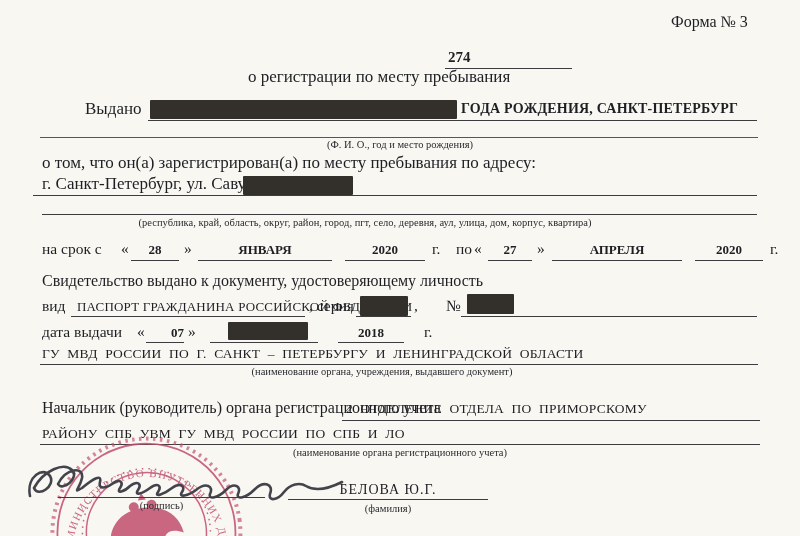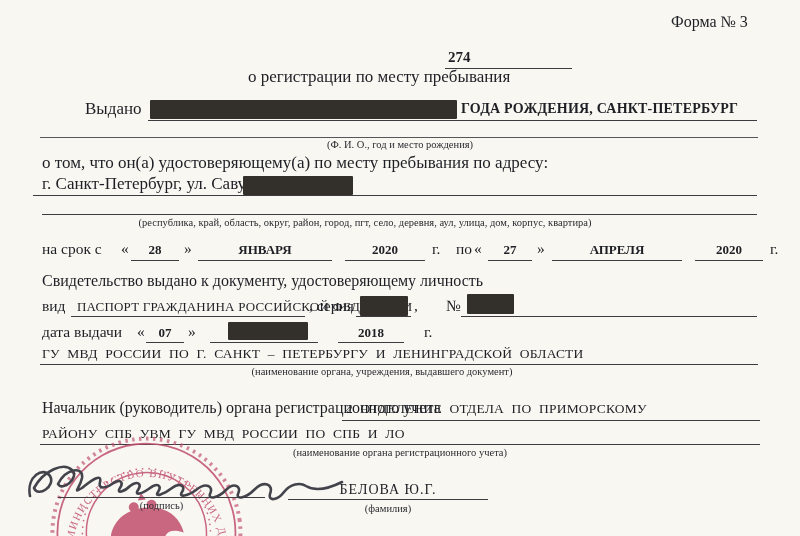--- a/index.html
+++ b/index.html
@@ -38,21 +38,21 @@
   <div class="rule" style="left:445px;top:68px;width:127px;"></div>
   <div class="abs t17" style="left:248px;top:67px;">о регистрации по месту пребывания</div>
 
   <div class="abs t17" style="left:85px;top:99px;">Выдано</div>
   <div class="redact" style="left:150px;top:100px;width:307px;height:19px;"></div>
   <div class="abs t14b caps" style="left:461px;top:101px;">ГОДА РОЖДЕНИЯ, САНКТ-ПЕТЕРБУРГ</div>
   <div class="rule" style="left:148px;top:120px;width:609px;"></div>
   <div class="rule2" style="left:40px;top:137px;width:718px;"></div>
   <div class="caption" style="left:0;top:139px;width:800px;">(Ф. И. О., год и место рождения)</div>
 
-  <div class="abs t17" style="left:42px;top:153px;">о том, что он(а) удостоверяющему(а) по месту пребывания по адресу:</div>
+  <div class="abs t17" style="left:42px;top:153px;">о том, что он(а) зарегистрирован(а) по месту пребывания по адресу:</div>
 
   <div class="abs t17" style="left:42px;top:174px;">г. Санкт-Петербург, ул. Савушкина, дом</div>
   <div class="redact" style="left:243px;top:176px;width:110px;height:19px;"></div>
   <div class="rule" style="left:33px;top:195px;width:724px;"></div>
   <div class="rule" style="left:42px;top:214px;width:715px;"></div>
   <div class="caption" style="left:0;top:217px;width:730px;font-family:Liberation Serif, serif;">(республика, край, область, округ, район, город, пгт, село, деревня, аул, улица, дом, корпус, квартира)</div>
 
   <div class="abs t15" style="left:42px;top:240px;">на срок с</div>
   <div class="abs t15" style="left:121px;top:240px;">«</div>
   <div class="abs t13 val cval" style="left:131px;top:242px;width:48px;">28</div>
@@ -82,21 +82,21 @@
   <div class="abs t15" style="left:309px;top:297px;">, серия</div>
   <div class="rule" style="left:356px;top:316px;width:55px;"></div>
   <div class="redact" style="left:360px;top:296px;width:48px;height:20px;"></div>
   <div class="abs t15" style="left:414px;top:297px;">,</div>
   <div class="abs t15" style="left:446px;top:297px;">№</div>
   <div class="rule" style="left:461px;top:316px;width:296px;"></div>
   <div class="redact" style="left:467px;top:294px;width:47px;height:20px;"></div>
 
   <div class="abs t15" style="left:42px;top:323px;">дата выдачи</div>
   <div class="abs t15" style="left:137px;top:323px;">«</div>
-  <div class="abs t13 val cval" style="left:146px;top:325px;width:38px;">07</div>
+  <div class="abs t13 val cval" style="left:146px;top:325px;width:38px;text-align:right;">07</div>
   <div class="rule" style="left:146px;top:342px;width:38px;"></div>
   <div class="abs t15" style="left:188px;top:323px;">»</div>
   <div class="rule" style="left:210px;top:342px;width:108px;"></div>
   <div class="redact" style="left:228px;top:322px;width:80px;height:18px;"></div>
   <div class="abs t13 val cval" style="left:338px;top:325px;width:66px;">2018</div>
   <div class="rule" style="left:338px;top:342px;width:66px;"></div>
   <div class="abs t15" style="left:424px;top:323px;">г.</div>
 
   <div class="abs t135 caps wsp" style="left:42px;top:346px;">ГУ  МВД  РОССИИ  ПО  Г. САНКТ – ПЕТЕРБУРГУ  И  ЛЕНИНГРАДСКОЙ ОБЛАСТИ</div>
   <div class="rule" style="left:40px;top:364px;width:718px;"></div>

